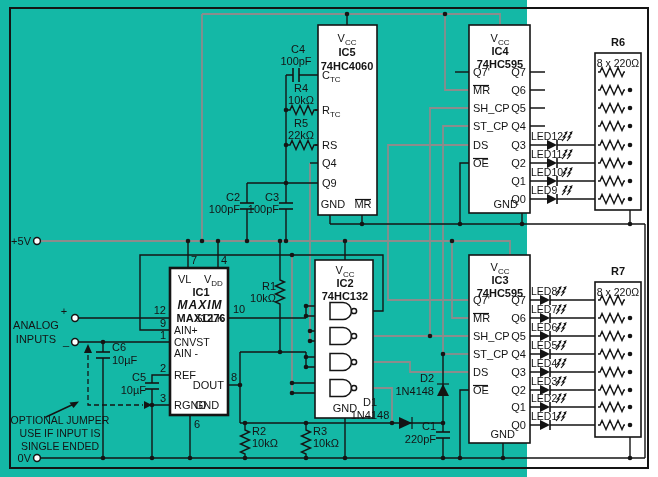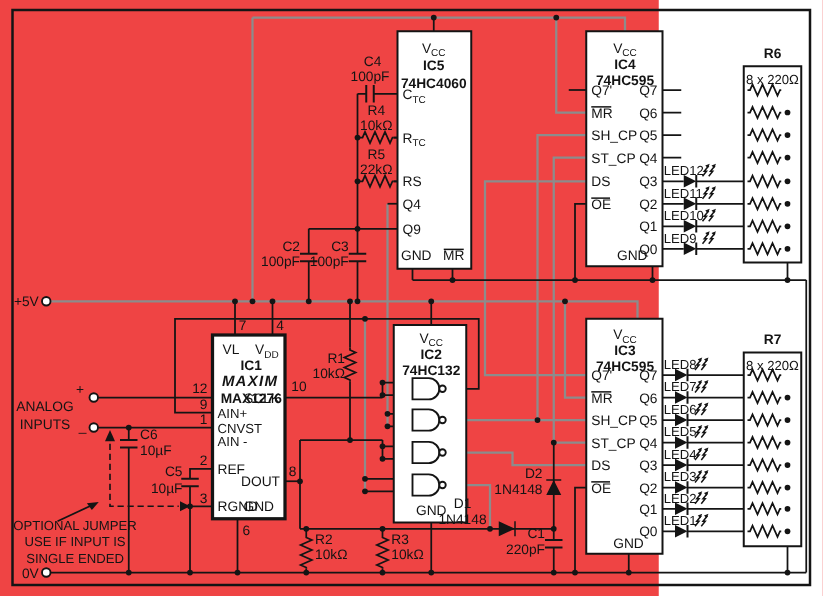--- a/index.html
+++ b/index.html
@@ -1,16 +1,16 @@
 <!DOCTYPE html>
 <html><head>
 <meta charset="utf-8">
 <style>
   html,body{margin:0;padding:0;background:#ffffff;}
-  .stage{position:relative;width:527px;height:477px;background:#ef4444;font-family:"Liberation Sans","DejaVu Sans",sans-serif;}
+  .stage{position:relative;width:527px;height:477px;background:#14b8a6;font-family:"Liberation Sans","DejaVu Sans",sans-serif;}
   svg{display:block;}
   text{font-family:"Liberation Sans","DejaVu Sans",sans-serif;font-size:11px;fill:#141414;}
   .b{font-weight:bold;}
   .it{font-style:italic;letter-spacing:1px;}
   .sm{font-size:10.5px;}
   .sub{font-size:8px;}
   .mid{text-anchor:middle;}
   .end{text-anchor:end;}
   .wb{stroke:#141414;stroke-width:1.4;fill:none;}
   .wg{stroke:#8c8c8c;stroke-width:1.8;fill:none;}

